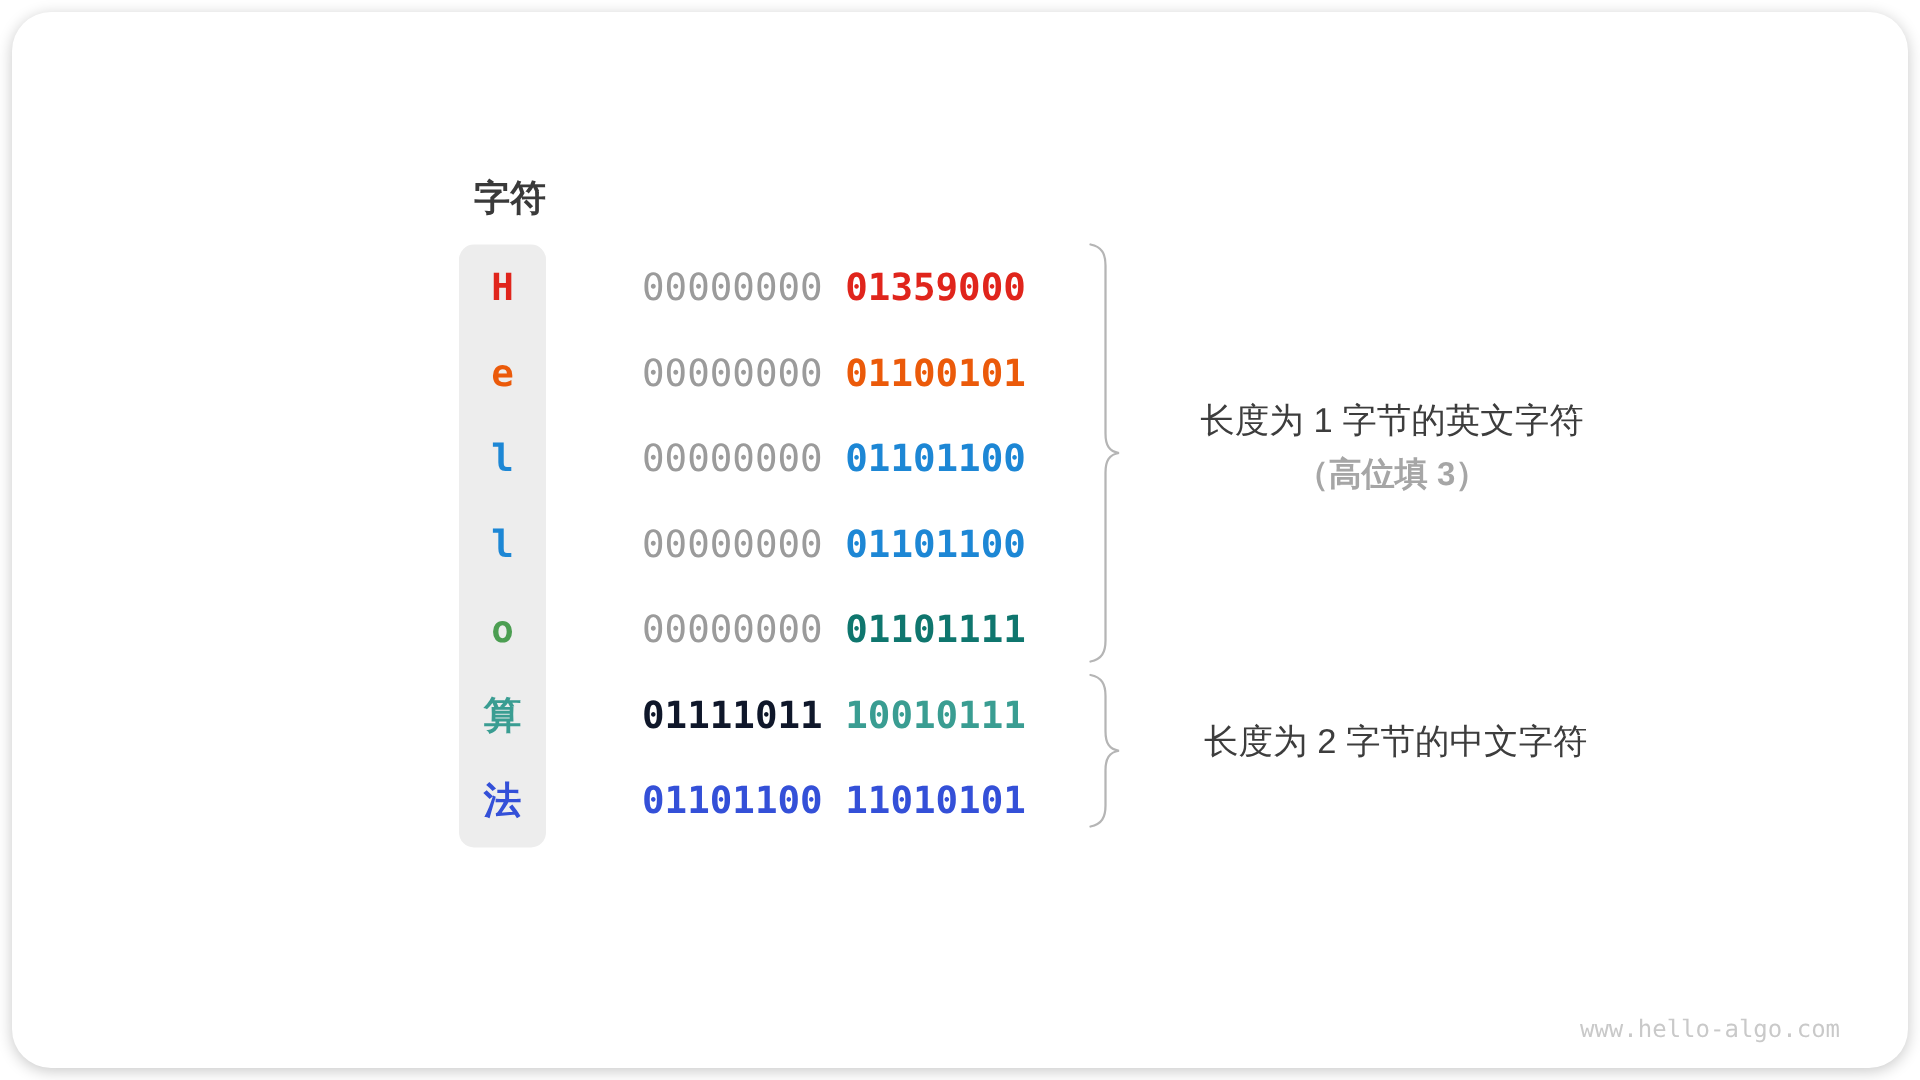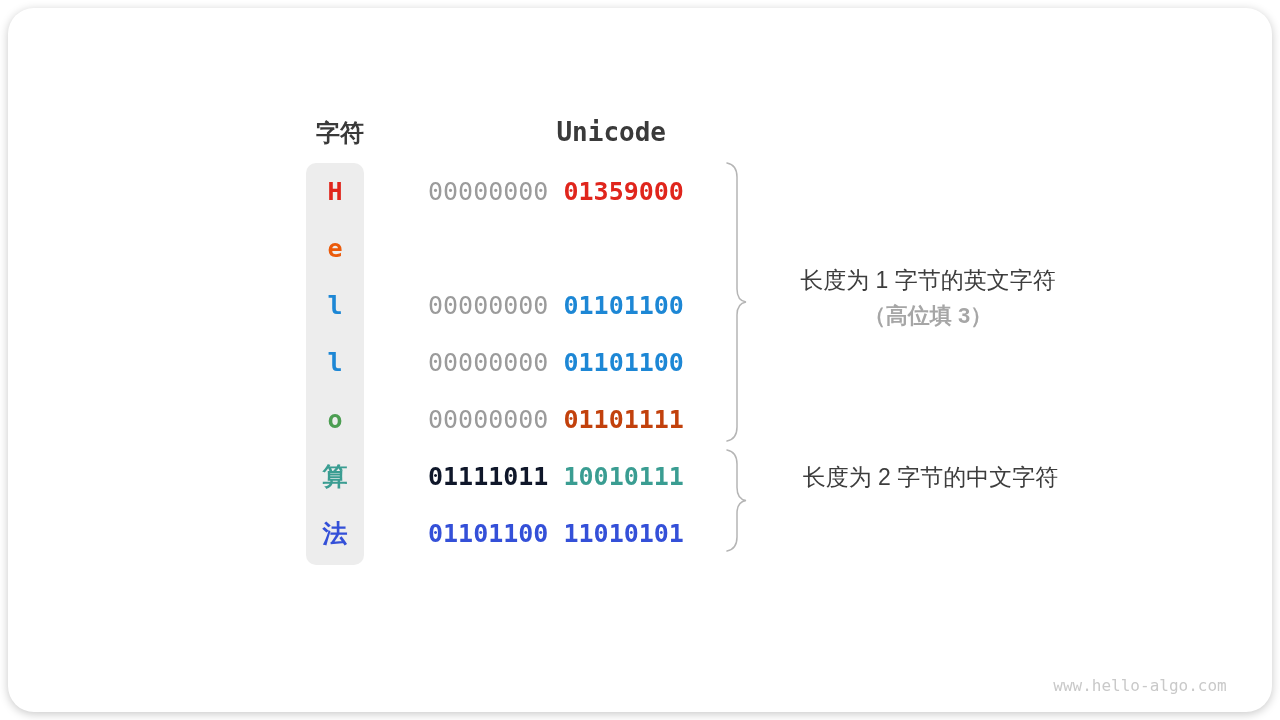--- a/index.html
+++ b/index.html
@@ -43,66 +43,66 @@
     font-family: "DejaVu Sans Mono", monospace;
     font-size: 25px; font-weight: bold; white-space: pre;
   }
   .byte1.gray { color: #9b9b9b; font-weight: normal; }
   .brace { position: absolute; }
   .brace path {
     fill: none; stroke: #b5b5b5; stroke-width: 1.5px; stroke-linecap: round;
   }
   .anno { position: absolute; text-align: center; color: #3d3d3d; }
   .anno-english { left: 750px; top: 258px; width: 340px; }
-  .anno-chinese { left: 750px; top: 455px; width: 345px; }
+  .anno-chinese { left: 750px; top: 472px; width: 345px; }
   .anno-line1 { font-size: 23px; line-height: 28px; }
   .anno-line2 {
     font-size: 22px; line-height: 28px; margin-top: 8px;
     color: #a6a6a6; font-weight: bold;
   }
   .watermark {
     position: absolute; left: 1030px; top: 668px; width: 204px; height: 20px;
     text-align: center; font-family: "DejaVu Sans Mono", monospace;
     font-size: 16px; line-height: 20px; color: #c9c9c9;
   }
 </style>
 </head>
 <body>
 
 <div class="stage">
   <div class="card">
 
     <div class="hdr hdr-char">字符</div>
-    <div class="hdr hdr-unicode">Unicode</div>
 
     <div class="col-bg"></div>
 
     <div>
   <div class="row" style="top: 167px;">
     <div class="cell-char" style="color: rgb(224, 37, 28);">H</div>
     <div class="cell-bin"><span class="byte1 gray">00000000</span><span> </span><span class="byte2" style="color: rgb(224, 37, 28);">01359000</span></div>
   </div>
 
   <div class="row" style="top: 224px;">
     <div class="cell-char" style="color: rgb(235, 90, 10);">e</div>
+    <div class="cell-bin"><span class="byte1 gray">00000000</span><span> </span><span class="byte2" style="color: rgb(235, 90, 10);">01100101</span></div>
   </div>
 
   <div class="row" style="top: 281px;">
     <div class="cell-char" style="color: rgb(29, 135, 213);">l</div>
     <div class="cell-bin"><span class="byte1 gray">00000000</span><span> </span><span class="byte2" style="color: rgb(29, 135, 213);">01101100</span></div>
   </div>
 
   <div class="row" style="top: 338px;">
     <div class="cell-char" style="color: rgb(29, 135, 213);">l</div>
     <div class="cell-bin"><span class="byte1 gray">00000000</span><span> </span><span class="byte2" style="color: rgb(29, 135, 213);">01101100</span></div>
   </div>
 
   <div class="row" style="top: 395px;">
     <div class="cell-char" style="color: rgb(76, 158, 82);">o</div>
-    <div class="cell-bin"><span class="byte1 gray">00000000</span><span> </span><span class="byte2" style="color: #c2410c;">01101111</span></div>
+    <div class="cell-bin"><span class="byte1 gray">00000000</span><span> </span><span class="byte2" style="color: #0f766e;">01101111</span></div>
   </div>
 
   <div class="row" style="top: 452px;">
     <div class="cell-char" style="color: rgb(58, 157, 146);">算</div>
     <div class="cell-bin"><span class="byte1" style="color: #0f172a;">01111011</span><span> </span><span class="byte2" style="color: rgb(58, 157, 146);">10010111</span></div>
   </div>
 
   <div class="row" style="top: 509px;">
     <div class="cell-char" style="color: rgb(52, 80, 216);">法</div>
     <div class="cell-bin"><span class="byte1" style="color: rgb(52, 80, 216);">01101100</span><span> </span><span class="byte2" style="color: rgb(52, 80, 216);">11010101</span></div>

